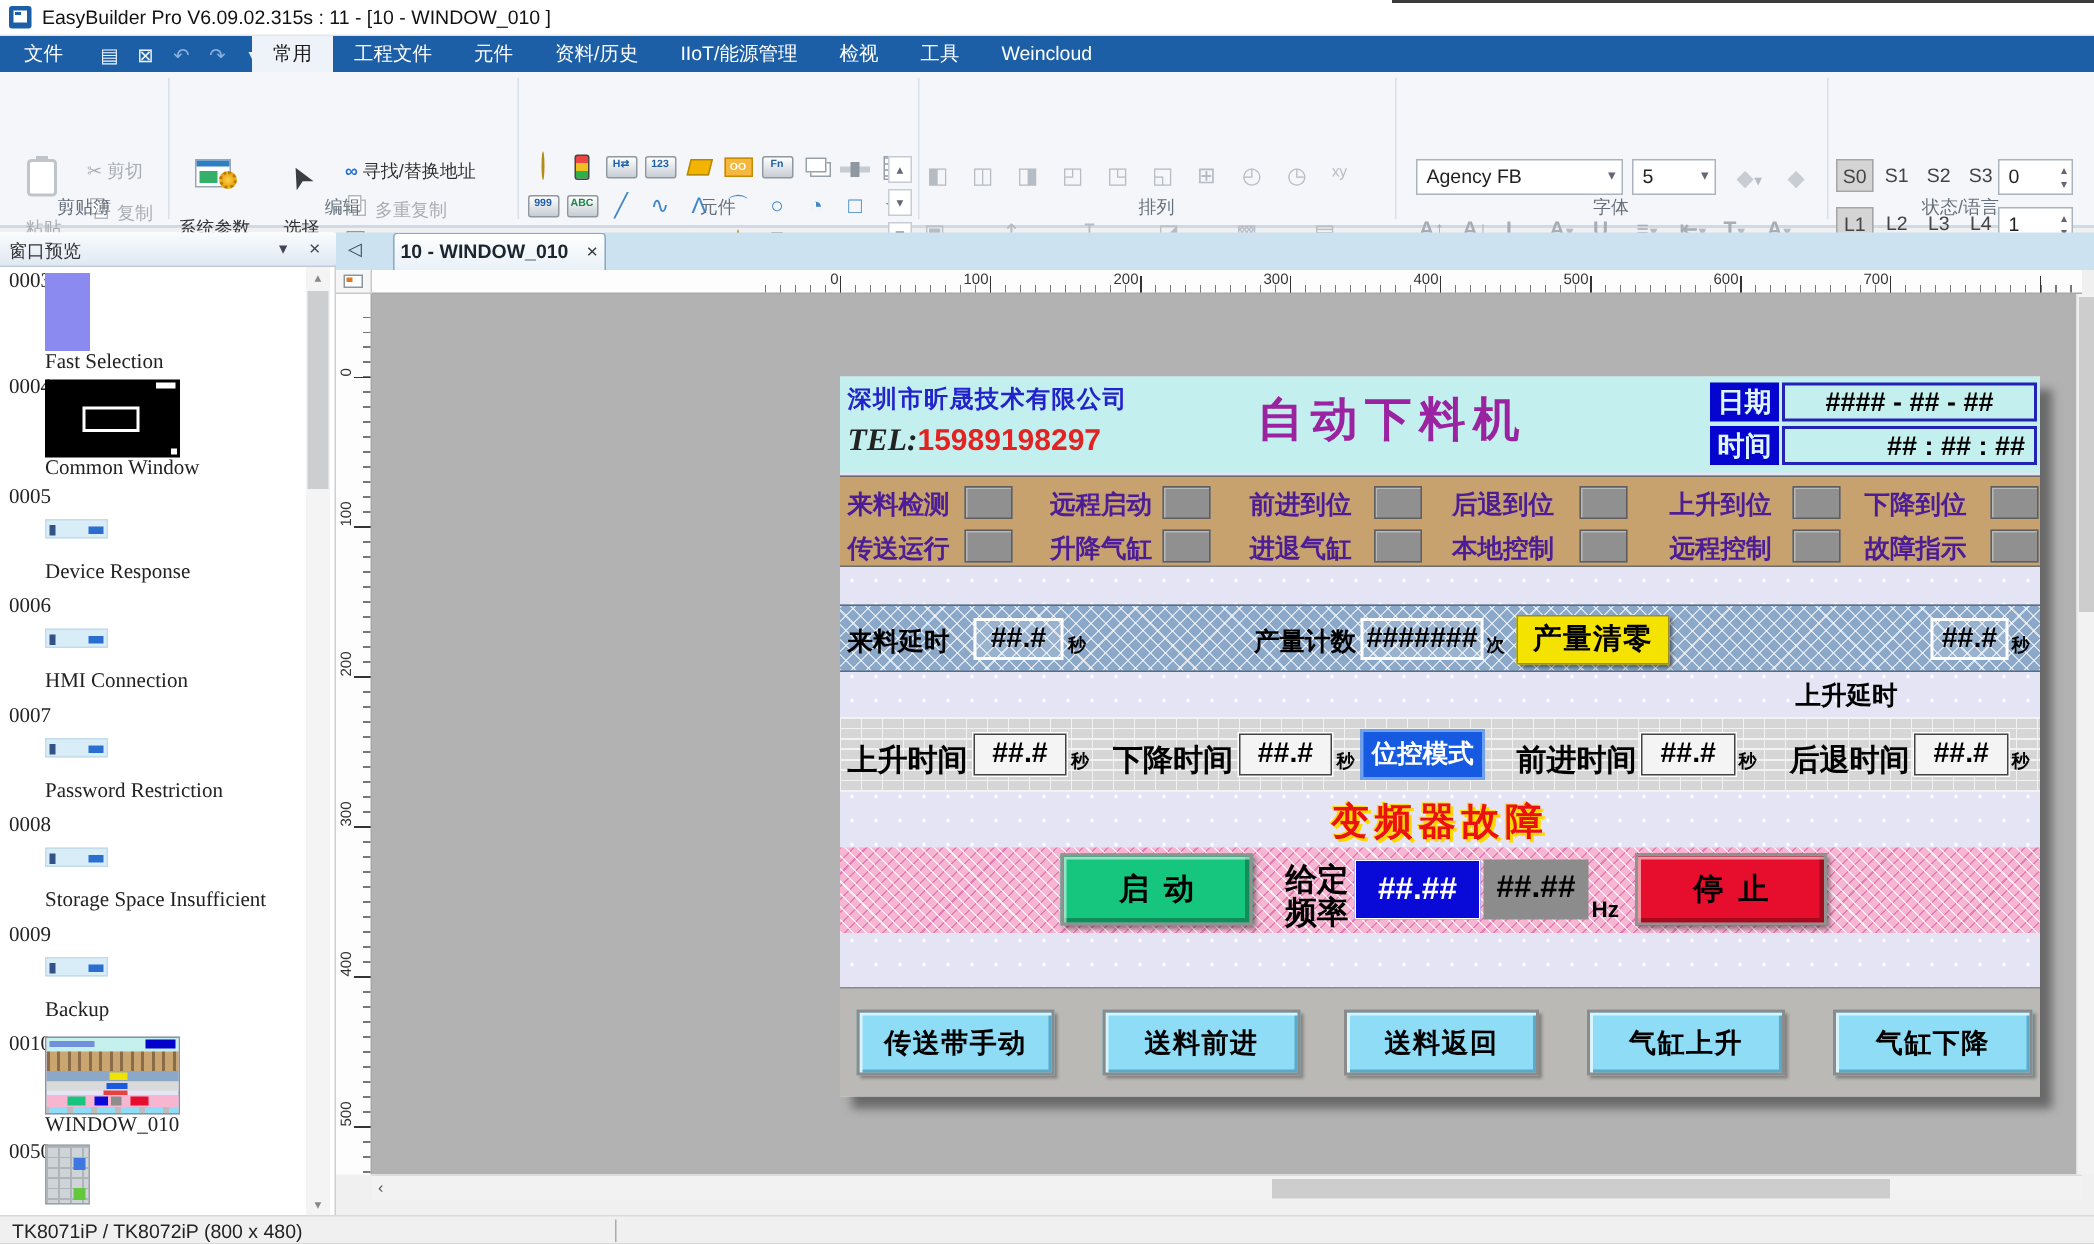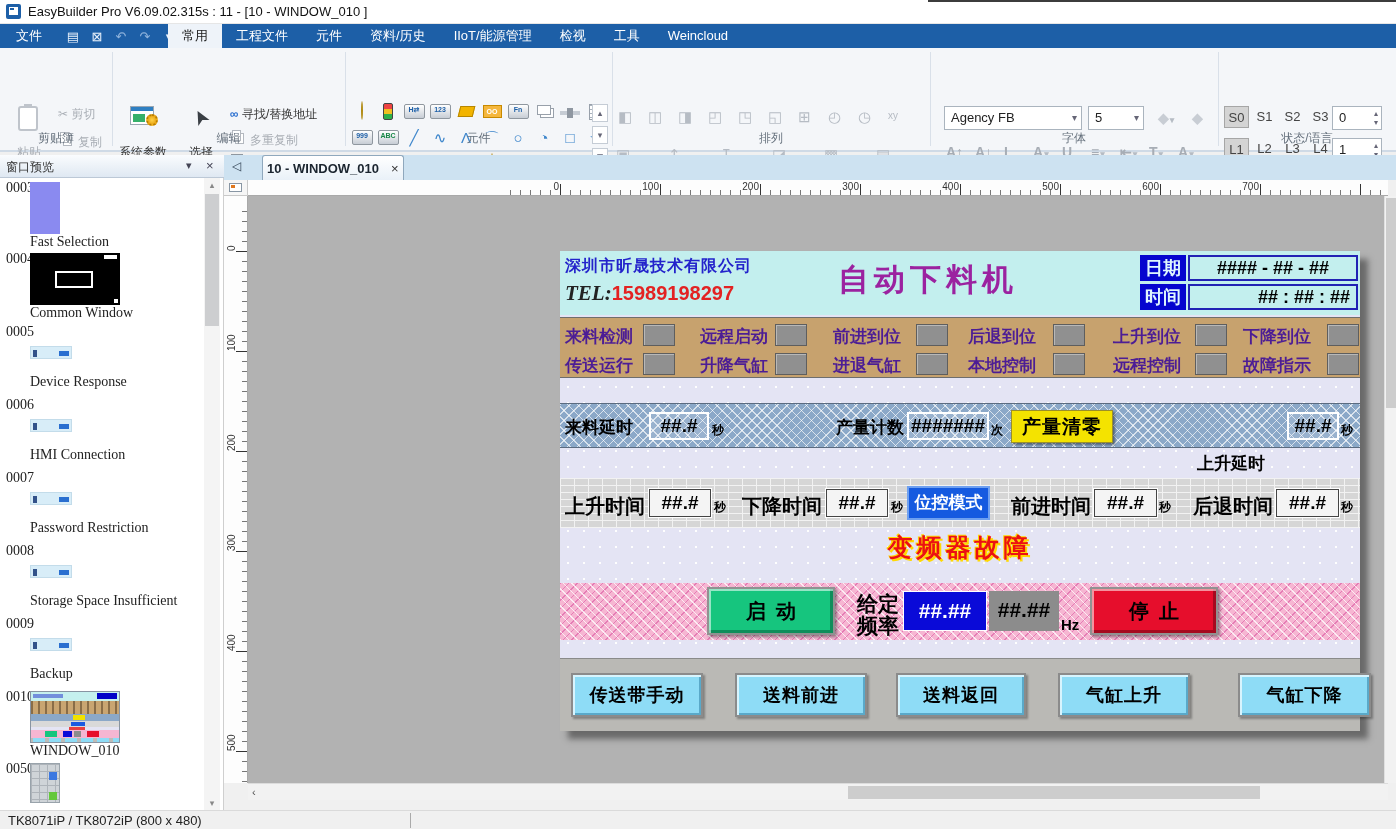--- a/index.html
+++ b/index.html
@@ -174,21 +174,21 @@
   #h-clear{position:absolute;left:451px;top:6px;width:102px;height:33px;background:#f4e300;border:1px solid #9a8f2a;
       box-shadow:2px 2px 2px rgba(0,0,0,.4);font-size:19px;text-align:center;line-height:31px;letter-spacing:1px}
   #h-timer{top:227px;height:50px;background-color:#d6d6d6;
       background-image:repeating-linear-gradient(#f2f2f2 0 1px,transparent 1px 7px),repeating-linear-gradient(90deg,#f2f2f2 0 1px,transparent 1px 14px)}
   .tm-l{position:absolute;top:15px;font-size:20px;white-space:nowrap}
   .tm-v{position:absolute;top:11px;height:28px;background:#f4f4f4;border:1px solid #444;box-shadow:0 0 0 1px #fff;font-size:19px;text-align:center;line-height:26px}
   .tm-u{position:absolute;top:21px;font-size:12px}
   #h-mode{position:absolute;left:347px;top:8px;width:83px;height:34px;background:#155ae0;border:2px solid #6ea0f0;color:#fff;font-size:17px;text-align:center;line-height:30px}
   #h-fault{position:absolute;left:0;top:280px;width:800px;text-align:center;font-size:25px;color:#ec1111;letter-spacing:4px;
       text-shadow:2px 2px 0 #ffd900,-1px -1px 0 #ffd900}
-  #h-motor{top:332px;height:57px;background-color:#f6b6d2;
+  #h-motor{top:314px;height:57px;background-color:#f6b6d2;
       background-image:repeating-linear-gradient(45deg,rgba(255,255,255,.75) 0 1px,transparent 1px 6px),repeating-linear-gradient(135deg,rgba(214,76,156,.55) 0 1px,transparent 1px 6px)}
   .mot-btn{position:absolute;top:4px;height:48px;border:2px solid #919191;font-size:20px;text-align:center;line-height:44px;letter-spacing:10px;text-indent:10px;
       box-shadow:inset 2px 2px 0 rgba(255,255,255,.55),inset -3px -3px 0 rgba(0,0,0,.28),2px 2px 3px rgba(0,0,0,.4)}
   #h-start{left:147px;width:128px;background:#16c57e}
   #h-stop{left:530px;width:128px;background:#e60e2c}
   .freq-l{position:absolute;left:297px;font-size:21px}
   #h-setf{position:absolute;left:343px;top:8px;width:84px;height:40px;background:#0a0ad8;border:1px solid #fff;color:#fff;font-size:21px;text-align:center;line-height:38px}
   #h-fbf{position:absolute;left:429px;top:8px;width:70px;height:40px;background:#8c8c8c;color:#000;font-size:21px;text-align:center;line-height:38px}
   #h-hz{position:absolute;left:501px;top:33px;font-size:15px}
   #h-bottom{top:407px;height:73px;background:#bab9b5;border-top:1px solid #8a8a8a}
@@ -644,21 +644,21 @@
       <div id="h-fbf">##.##</div>
       <div id="h-hz">Hz</div>
       <div class="mot-btn" id="h-stop">停止</div>
     </div>
 
     <div class="hsec" id="h-bottom">
         <div class="mbtn" style="left: 11px; width: 132px;">传送带手动</div>
         <div class="mbtn" style="left: 175px; width: 132px;">送料前进</div>
         <div class="mbtn" style="left: 336px; width: 130px;">送料返回</div>
         <div class="mbtn" style="left: 498px; width: 132px;">气缸上升</div>
-        <div class="mbtn" style="left: 662px; width: 133px; margin-left: 16px;">气缸下降</div>
+        <div class="mbtn" style="left: 662px; width: 133px;">气缸下降</div>
       </div>
   </div>
 </div>
 
 <div id="hscroll">
   <span id="hs-arr">‹</span>
   <div id="hs-thumb"></div>
 </div>
 <div id="vscroll">
     <div id="vs-thumb"></div>

